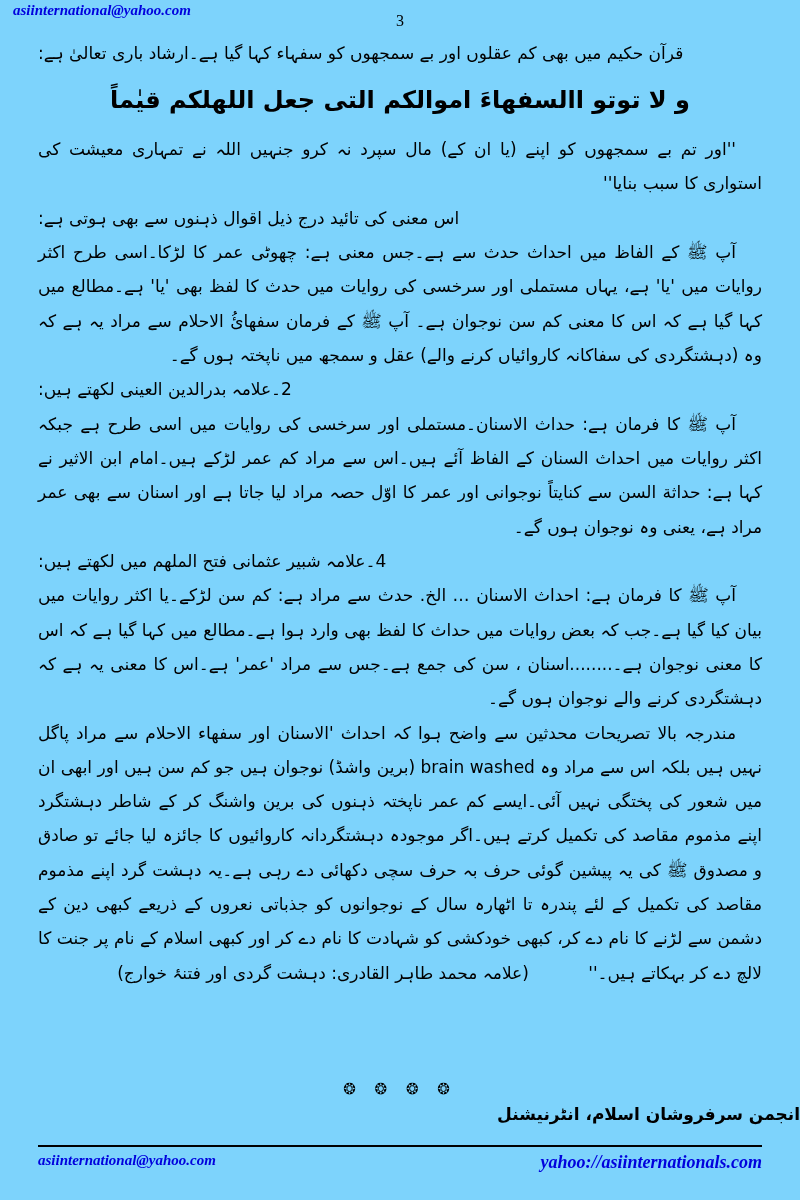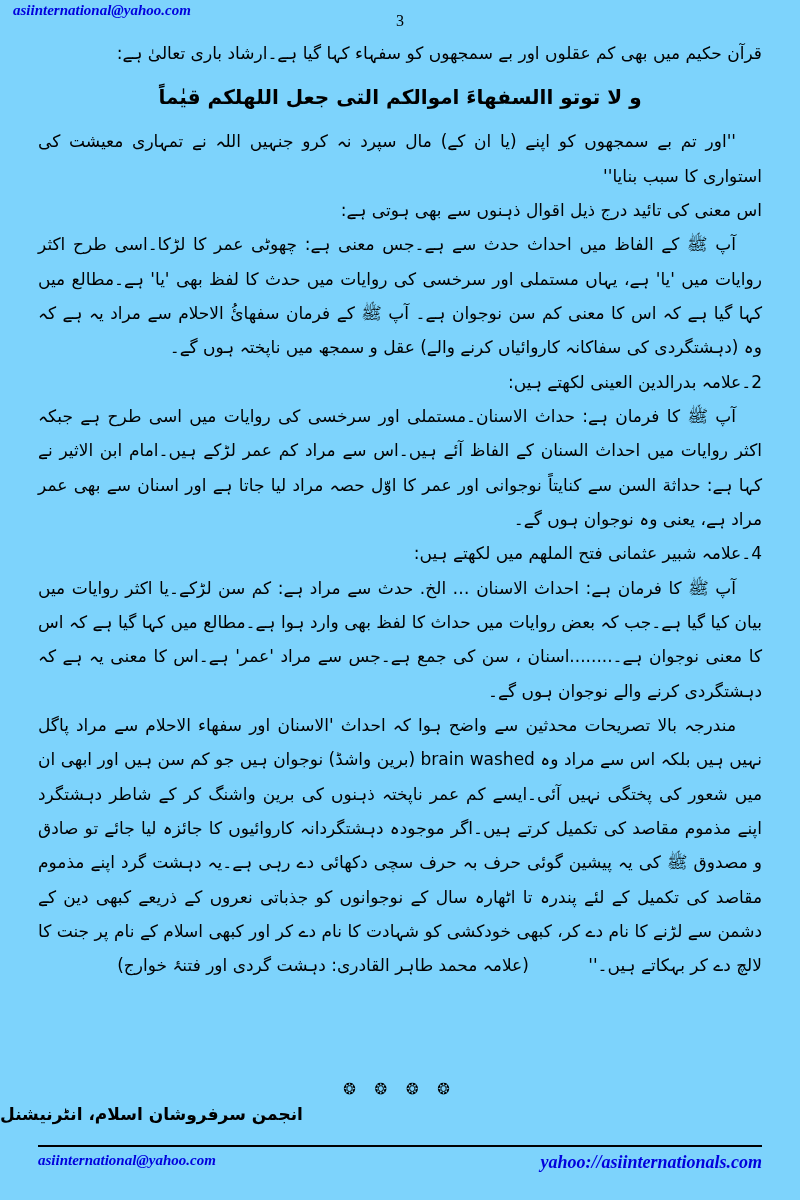--- a/index.html
+++ b/index.html
@@ -13,32 +13,32 @@
     font-size:15px;color:#0101dd;
   }
   .page-number{
     position:absolute;top:12px;left:0;right:0;text-align:center;
     font-family:"Liberation Serif",serif;font-size:16px;
   }
   .content{
     position:absolute;top:36px;left:38px;right:38px;
     direction:rtl;font-size:17px;line-height:2.02;text-align:right;
   }
-  .line{margin:0;text-align:right;}
+  .line{margin:0;text-align:left;}
   .para{margin:0;text-align:justify;text-indent:26px;}
   .verse{
-    margin:8px 0;text-align:center;font-weight:bold;font-size:20px;line-height:1.9;
+    margin:8px 0;text-align:center;font-weight:bold;font-size:24px;line-height:1.9;
   }
   .citation{display:inline-block;margin-right:28px;}
   .ornament{
     position:absolute;top:1080px;left:0;right:0;text-align:center;
     font-size:15px;letter-spacing:7px;
   }
   .org{
-    position:absolute;top:1104px;left:0;right:0;text-align:left;
+    position:absolute;top:1104px;left:0;right:0;text-align:right;
     direction:rtl;font-weight:bold;font-size:17px;
   }
   .footer{
     position:absolute;top:1145px;left:38px;right:38px;
     border-top:2px solid #000;padding-top:5px;
     display:flex;justify-content:space-between;align-items:flex-start;
   }
   .footer-email{
     font-family:"Liberation Serif",serif;font-style:italic;font-weight:bold;
     font-size:15px;color:#0101dd;

